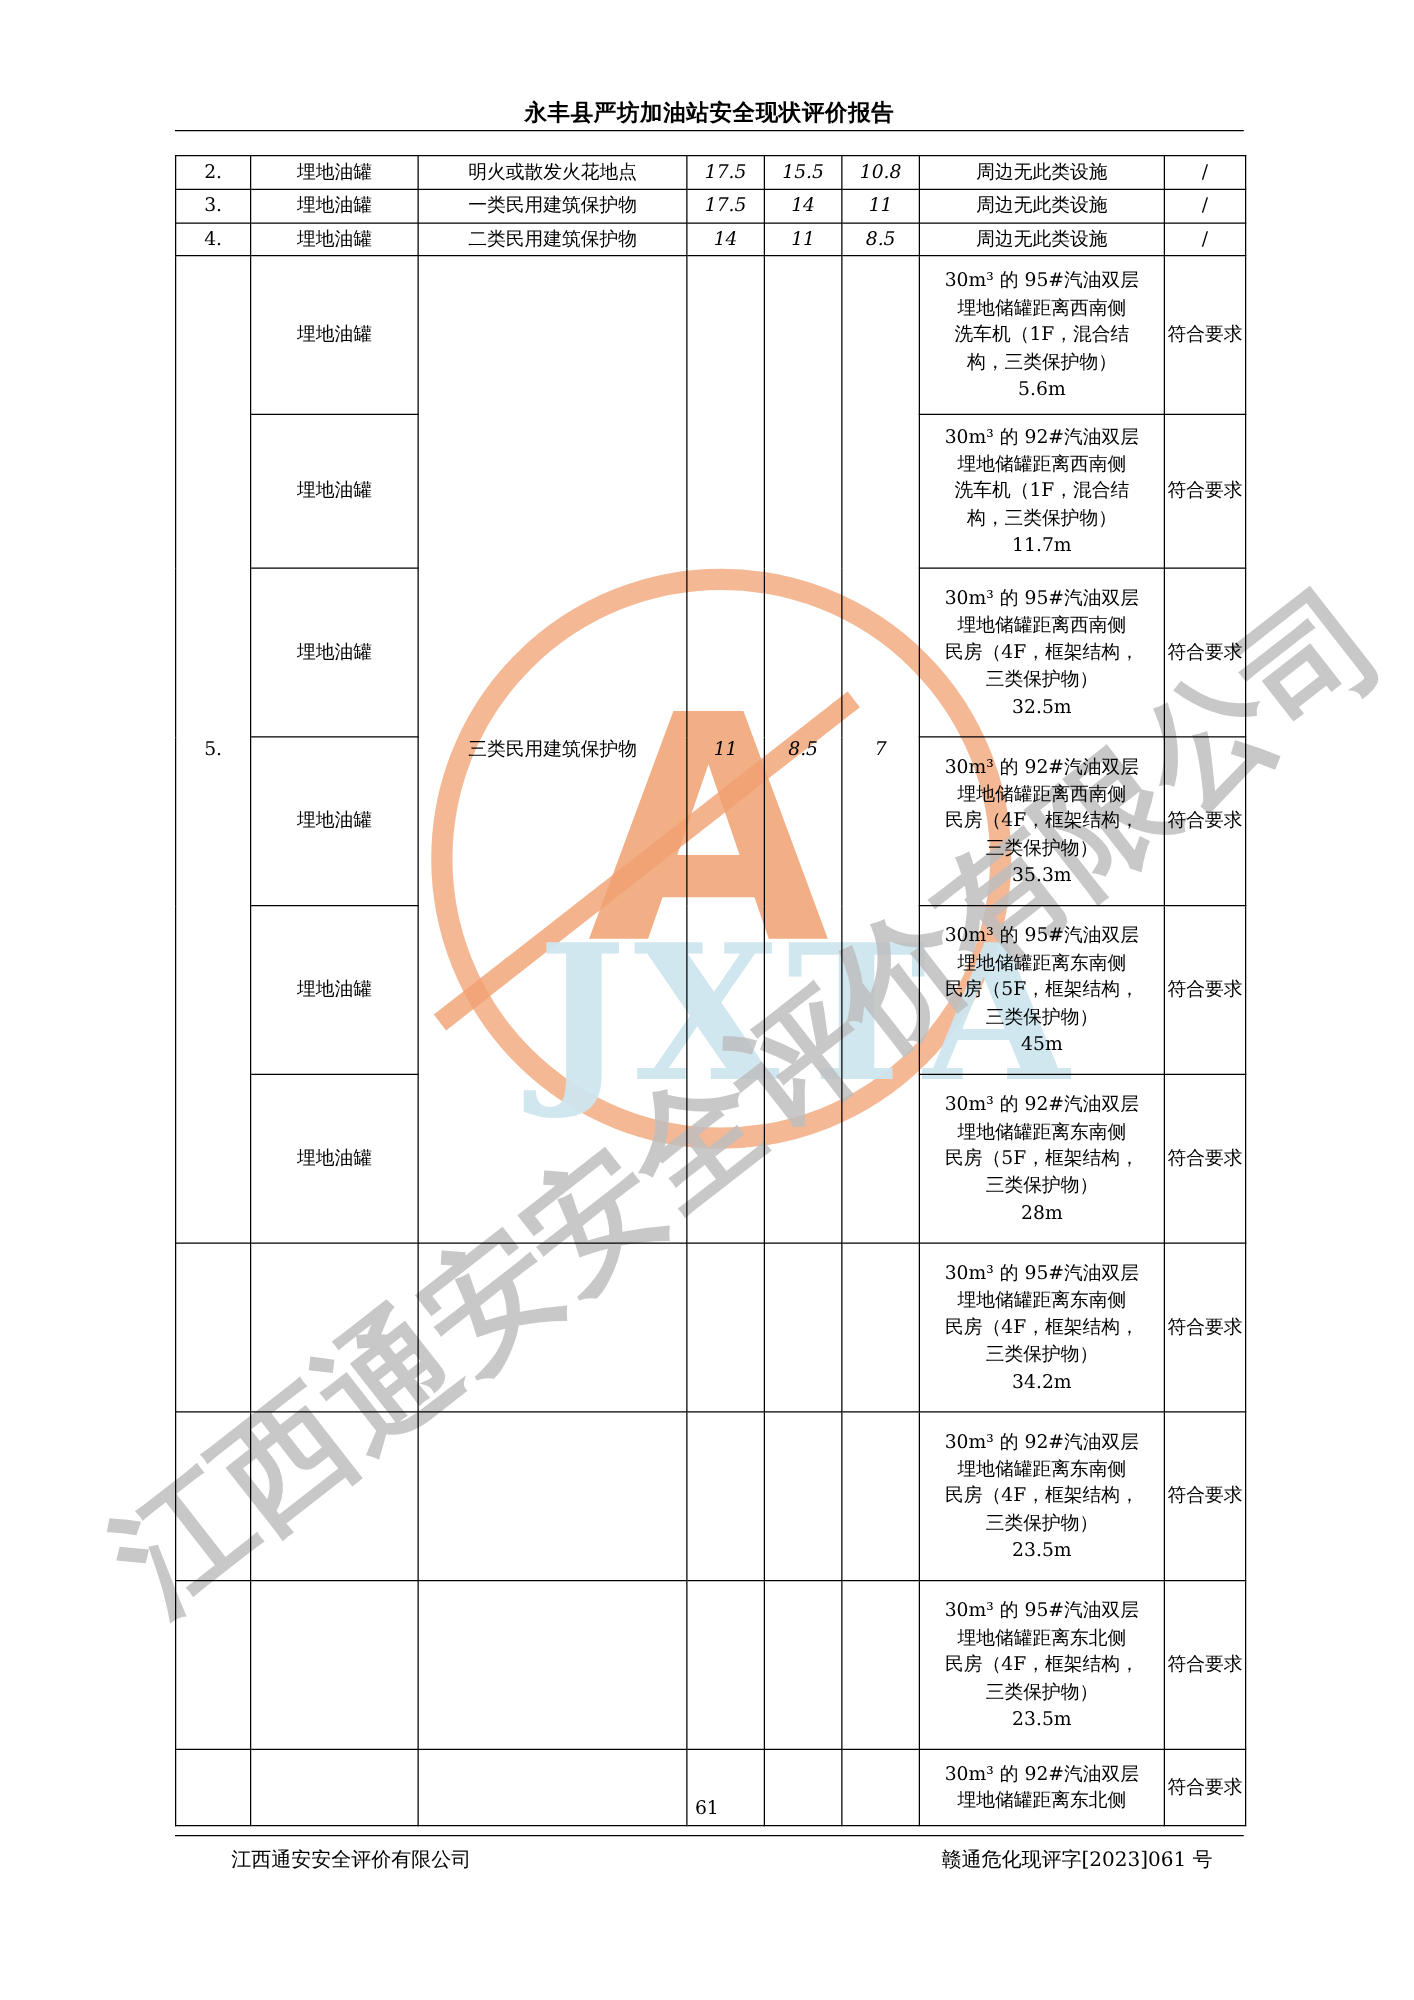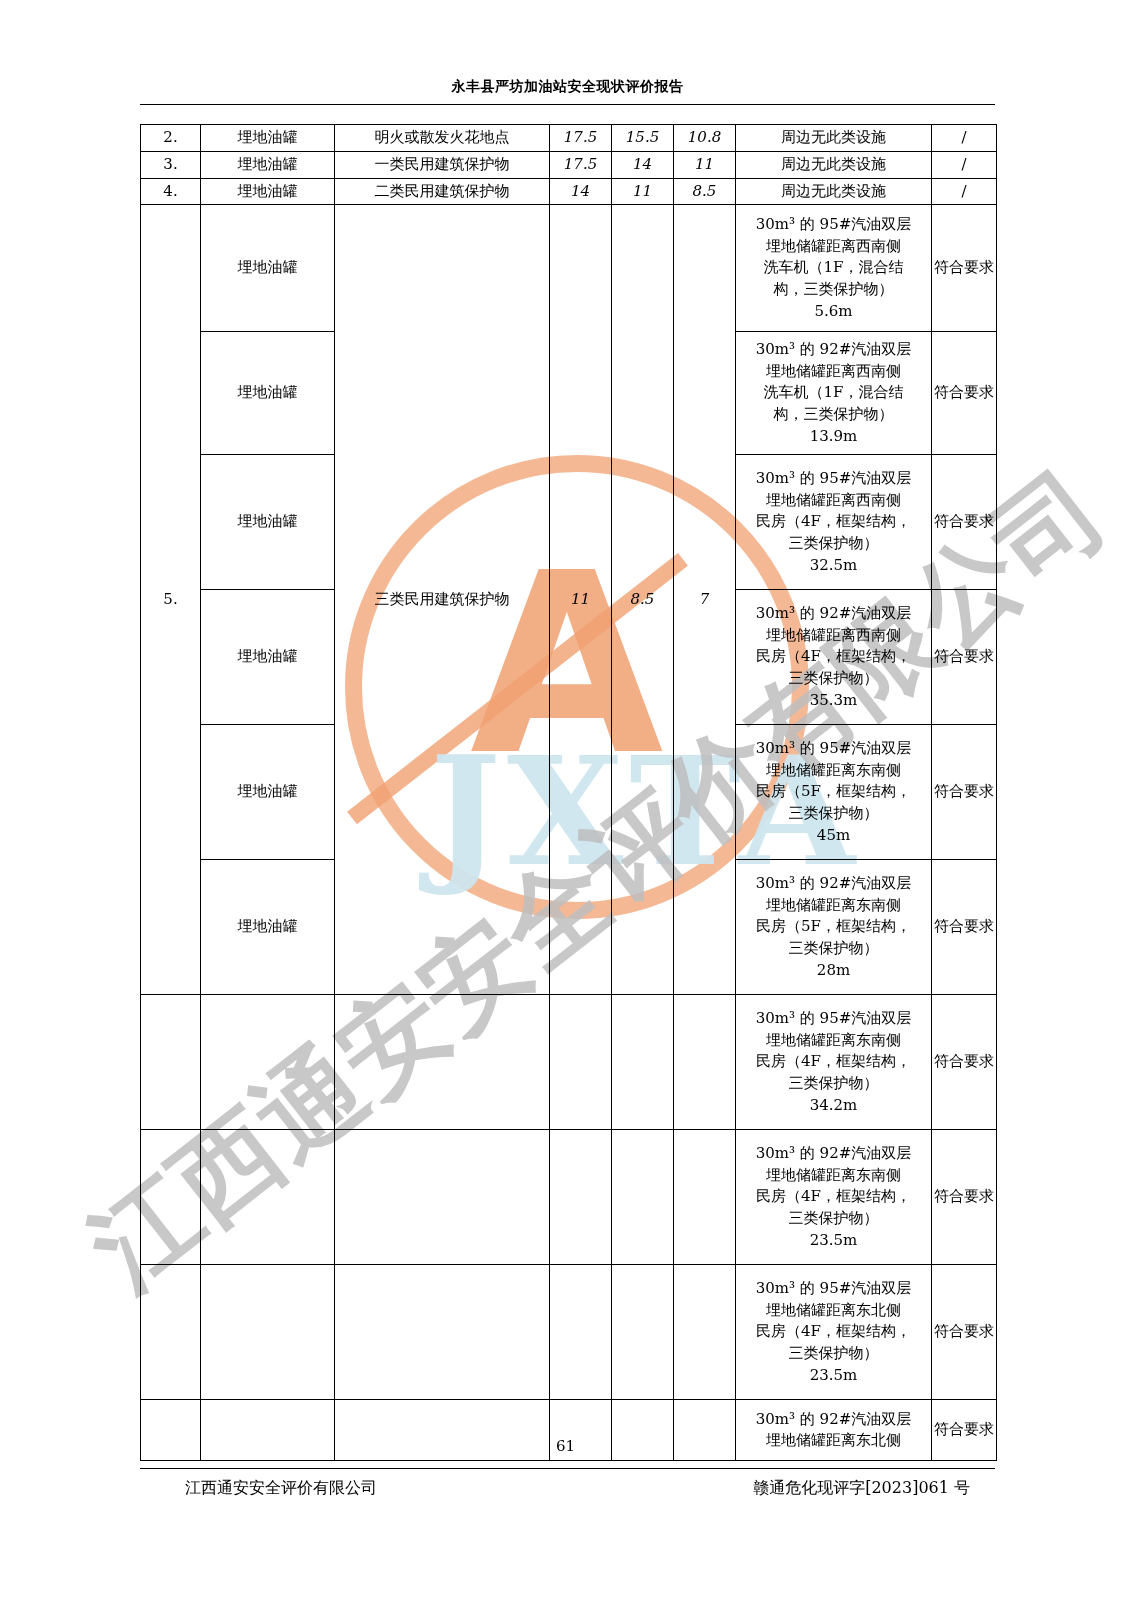--- a/index.html
+++ b/index.html
@@ -19,21 +19,21 @@
     overflow: hidden;
   }
 
   
   .header {
     position: absolute;
     top: 78px;
     left: 140px;
     width: 855px;
     text-align: center;
-    font-size: 14px;
+    font-size: 18px;
     font-weight: bold;
     color: #000;
     letter-spacing: 0.5px;
     font-family: "DejaVu Serif", "Liberation Serif", serif;
   }
   .header-rule {
     position: absolute;
     top: 104px;
     left: 140px;
     width: 855px;
@@ -278,21 +278,21 @@
           </td>
         </tr>
 
         <tr>
           <td class="c2" style="height:118px">埋地油罐</td>
           <td class="c7 desc">
             <div>30m³ 的 92#汽油双层</div>
             <div>埋地储罐距离西南侧</div>
             <div>洗车机（1F，混合结</div>
             <div>构，三类保护物）</div>
-            <div>13.9m</div>
+            <div>11.7m</div>
           </td>
           <td class="c8 two-line">
             <div>符合要求</div>
           </td>
         </tr>
 
         <tr>
           <td class="c2" style="height:130px">埋地油罐</td>
           <td class="c7 desc">
             <div>30m³ 的 95#汽油双层</div>

